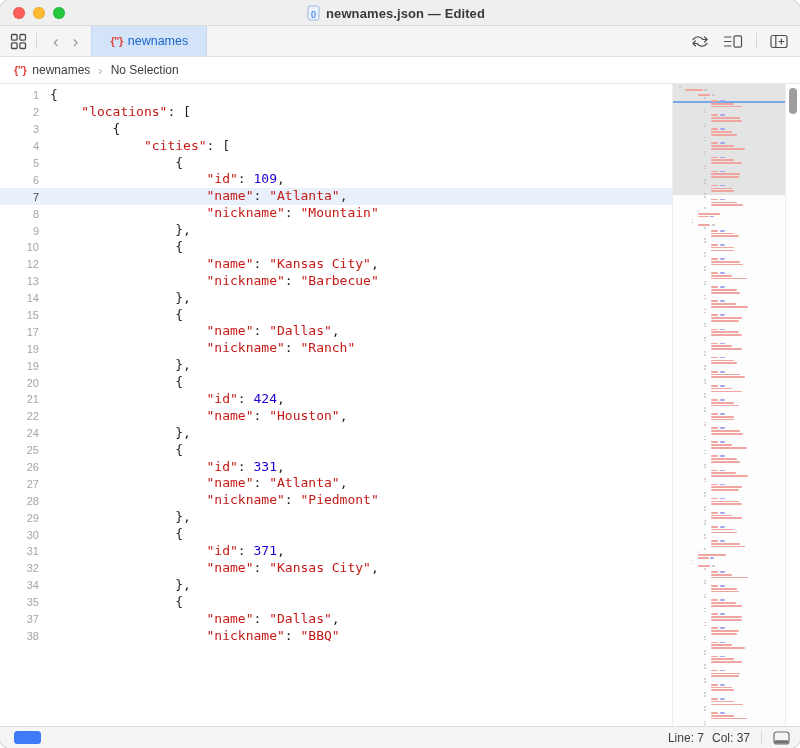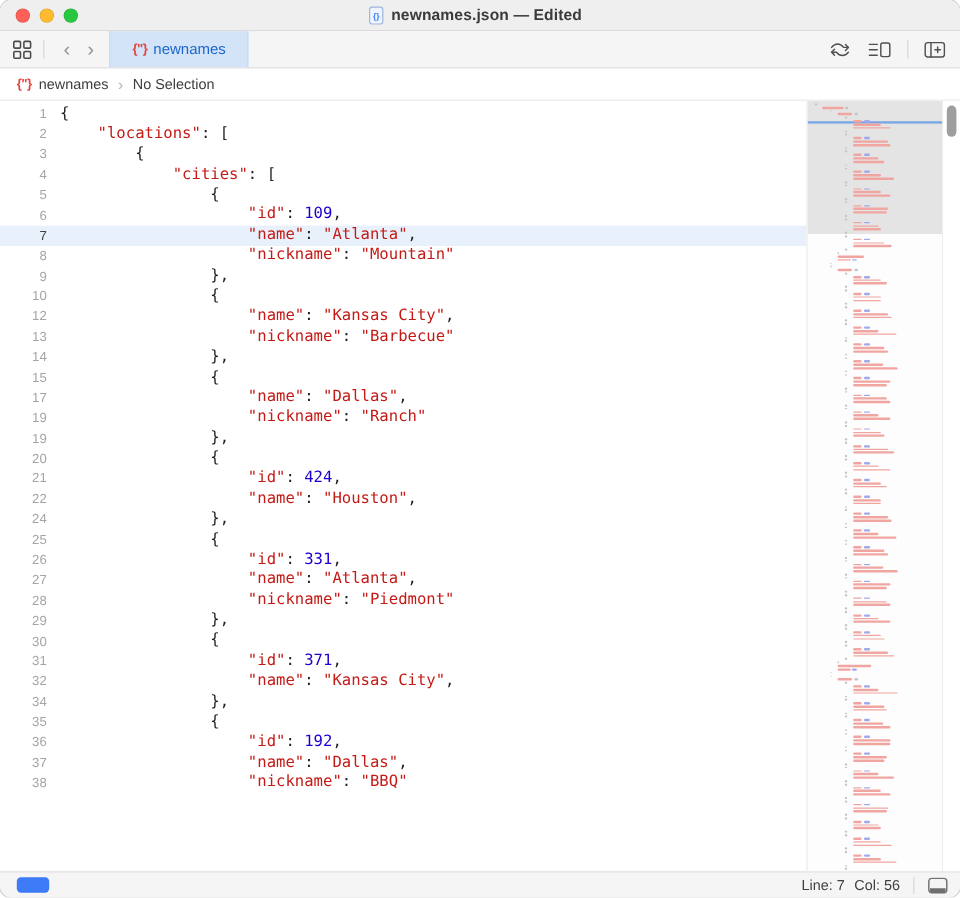--- a/index.html
+++ b/index.html
@@ -14,21 +14,21 @@
   
   .titlebar{
     height:26px;background:#f0eff0;border-bottom:1px solid #dcdbdc;
     display:flex;align-items:center;position:relative;
   }
   .traffic{display:flex;gap:8px;margin-left:13px;}
   .light{width:12px;height:12px;border-radius:50%;box-shadow:inset 0 0 0 .5px rgba(0,0,0,.15);}
   .light.red{background:#fe5f58;}
   .light.yellow{background:#febb30;}
   .light.green{background:#28c73f;}
-  .title-wrap{position:absolute;left:0;right:8px;display:flex;justify-content:center;align-items:center;gap:6px;pointer-events:none;}
+  .title-wrap{position:absolute;left:0;right:8px;display:flex;justify-content:center;align-items:flex-end;gap:6px;pointer-events:none;}
   .proxy{width:13px;height:16px;display:inline-block;}
   .wtitle{font-size:13px;font-weight:700;color:#3a3a3a;letter-spacing:.1px;}
   
   .tabbar{
     height:31px;background:#f6f5f6;display:flex;align-items:stretch;position:relative;
     border-bottom:1px solid #e3e2e3;
   }
   .tabbar .tools-left{display:flex;align-items:center;padding-left:10px;}
   .vdiv{width:1px;height:16px;background:#d8d7d8;margin:0 9px;align-self:center;}
   .navchev{color:#949494;font-size:17px;line-height:1;padding:0 7px;cursor:default;font-weight:400;}
@@ -276,24 +276,20 @@
           <span class="gutter">32</span>
           <pre class="codeline">                    <span class="tok-str">"name"</span>: <span class="tok-str">"Kansas City"</span>,</pre>
         </div>
         <div class="code-row">
           <span class="gutter">34</span>
           <pre class="codeline">                },</pre>
         </div>
         <div class="code-row">
           <span class="gutter">35</span>
           <pre class="codeline">                {</pre>
-        </div>
-        <div class="code-row">
-          <span class="gutter">36</span>
-          <pre class="codeline">                    <span class="tok-str">"id"</span>: <span class="tok-num">192</span>,</pre>
         </div>
         <div class="code-row">
           <span class="gutter">37</span>
           <pre class="codeline">                    <span class="tok-str">"name"</span>: <span class="tok-str">"Dallas"</span>,</pre>
         </div>
         <div class="code-row">
           <span class="gutter">38</span>
           <pre class="codeline">                    <span class="tok-str">"nickname"</span>: <span class="tok-str">"BBQ"</span></pre>
         </div>
       </div>
@@ -578,21 +574,21 @@
       </div>
     <div class="scroll-track">
       <div class="scroll-thumb"></div>
     </div>
   </div>
 
   <div class="statusbar">
     <span class="bluepill"></span>
     <div class="status-right">
       <span>Line: 7</span>
-      <span>Col: 56</span>
+      <span>Col: 37</span>
       <span class="status-div"></span>
       <span class="iconbtn">
         <svg width="17" height="14" viewBox="0 0 17 14" fill="none" stroke="#6f6f6f" stroke-width="1.2">
           <rect x="1" y="1" width="15" height="12" rx="2.5"></rect>
           <path d="M2 9.2 h13 v1.8 a1.6 1.6 0 0 1 -1.6 1.6 h-9.8 a1.6 1.6 0 0 1 -1.6 -1.6 z" fill="#6f6f6f" stroke="none"></path>
         </svg>
       </span>
     </div>
   </div>
 

